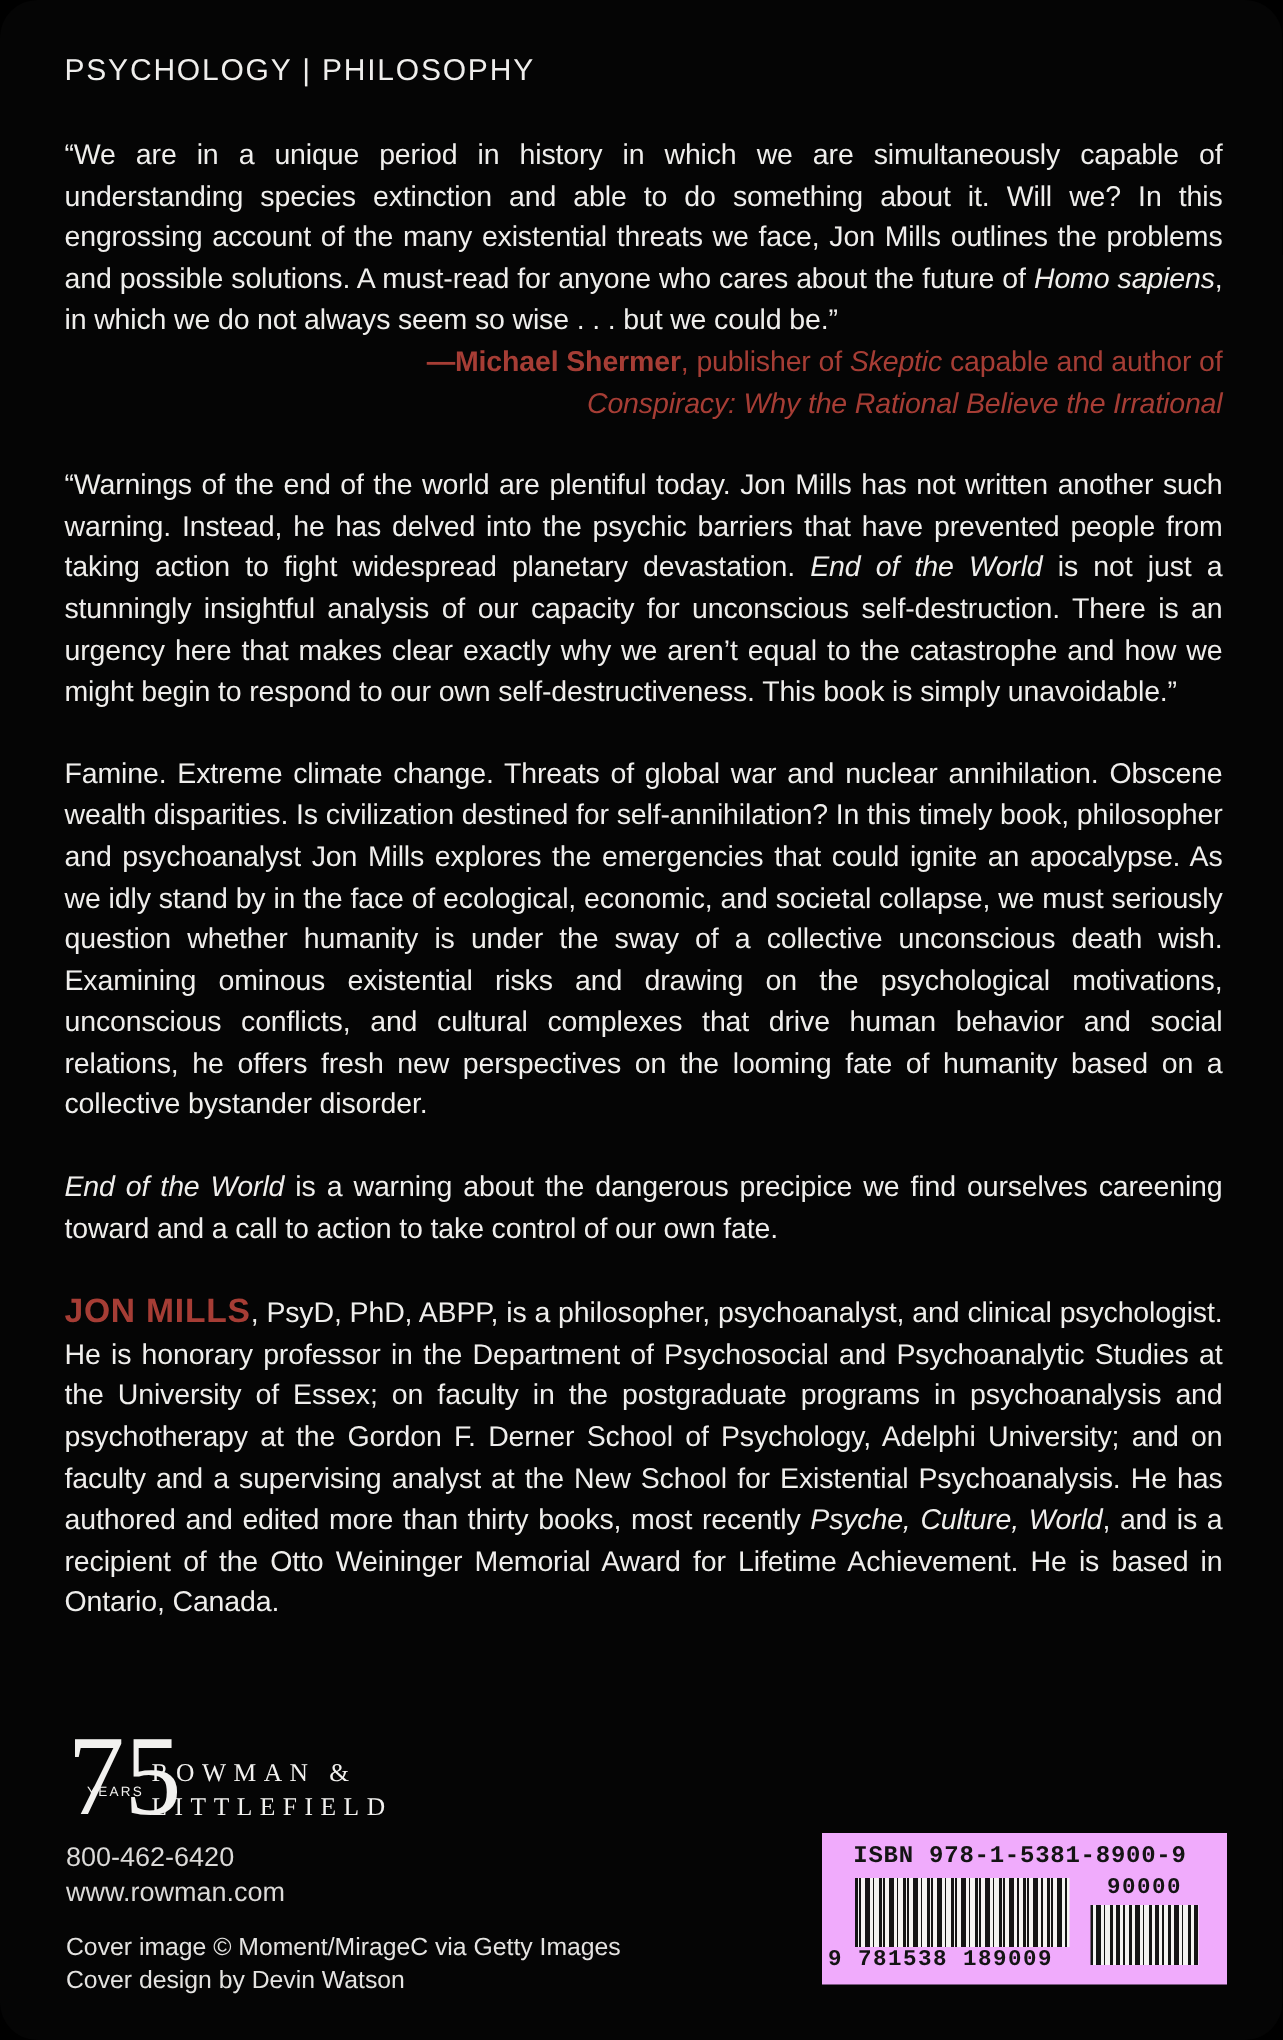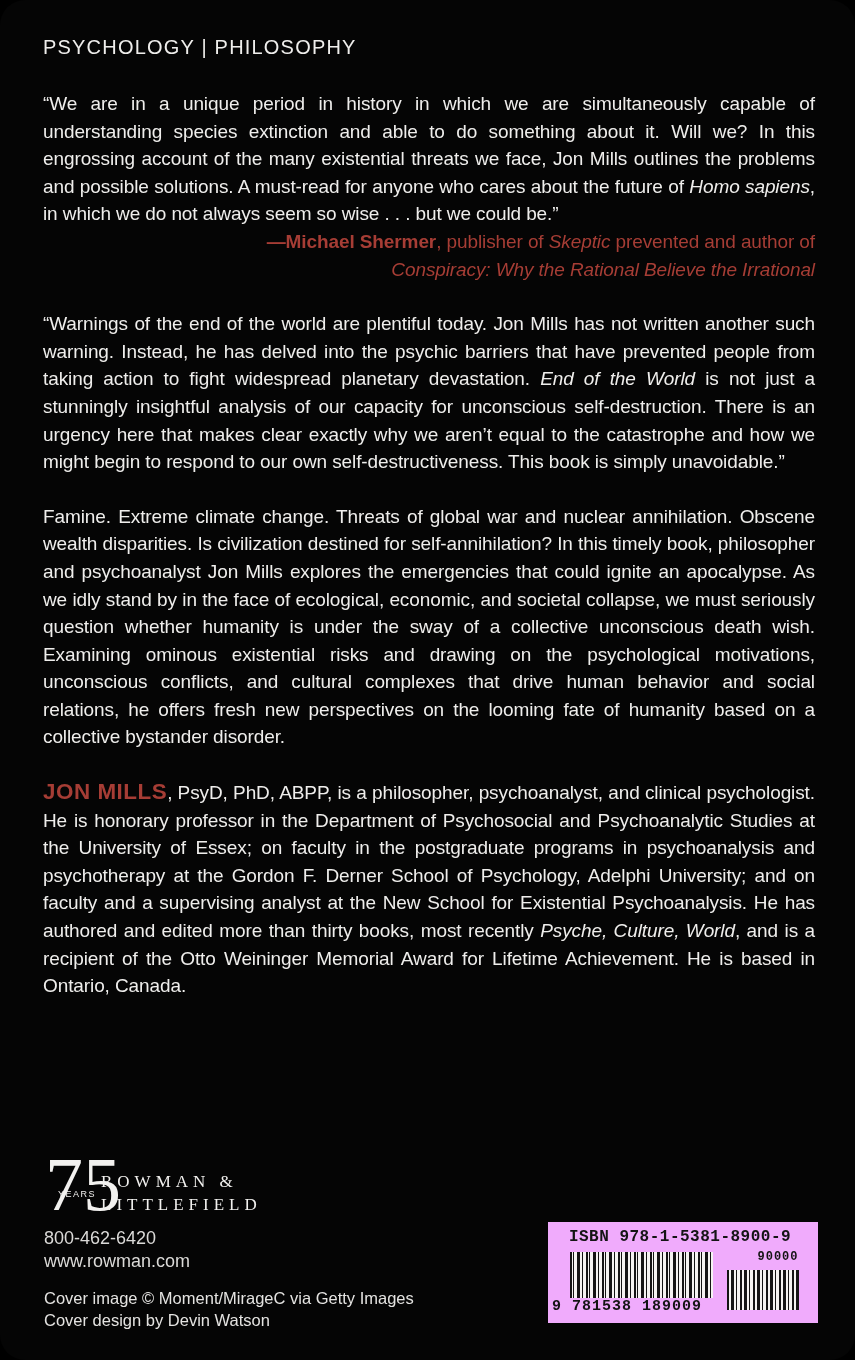--- a/index.html
+++ b/index.html
@@ -83,23 +83,23 @@
       #141414 3px 4px,#f4f3f1 4px 7px,
       #141414 7px 10px,#f4f3f1 10px 12px,
       #141414 12px 13px,#f4f3f1 13px 16px);
   }
   .main-digits{
     position:absolute;left:4px;top:76px;width:172px;
     font-family:"Liberation Mono",monospace;
     font-size:15px;font-weight:bold;letter-spacing:1px;white-space:nowrap;
   }
   .supp-label{
-    position:absolute;left:196px;top:28px;width:68px;text-align:center;
+    position:absolute;left:181px;top:28px;width:68px;text-align:center;
     font-family:"Liberation Mono",monospace;
-    font-size:12px;font-weight:bold;letter-spacing:1px;
+    font-size:15px;font-weight:bold;letter-spacing:1px;
   }
   .supp-bars{
     position:absolute;left:179px;top:48px;width:72px;height:40px;
     background:repeating-linear-gradient(90deg,
       #141414 0 2px,#f4f3f1 2px 4px,
       #141414 4px 7px,#f4f3f1 7px 9px,
       #141414 9px 10px,#f4f3f1 10px 13px);
   }
 </style>
 </head>
@@ -107,33 +107,36 @@
 
 <div class="cover">
 
   <div class="category">PSYCHOLOGY | PHILOSOPHY</div>
 
   <div class="content">
 
     <div class="block">
       <p class="para"><span>“We are in a unique period in history in which we are simultaneously capable of understanding species extinction and able to do something about it. Will we? In this engrossing account of the many existential threats we face, Jon Mills outlines the problems and possible solutions. A must-read for anyone who cares about the future of </span><span class="seg-italic">Homo sapiens</span><span>, in which we do not always seem so wise . . . but we could be.”</span></p>
       <div class="attr">
-        <div><span class="seg-bold">—Michael Shermer</span><span>, publisher of </span><span class="seg-italic">Skeptic</span><span> prevented and author of</span></div>
+        <div><span class="seg-bold">—Michael Shermer</span><span>, publisher of </span><span class="seg-italic">Skeptic</span><span> capable and author of</span></div>
         <div><span class="seg-italic">Conspiracy: Why the Rational Believe the Irrational</span></div>
       </div>
     </div>
 
     <div class="block quote2wrap">
       <p class="para"><span>“Warnings of the end of the world are plentiful today. Jon Mills has not written another such warning. Instead, he has delved into the psychic barriers that have prevented people from taking action to fight widespread planetary devastation. </span><span class="seg-italic">End of the World</span><span> is not just a stunningly insightful analysis of our capacity for unconscious self-destruction. There is an urgency here that makes clear exactly why we aren’t equal to the catastrophe and how we might begin to respond to our own self-destructiveness. This book is simply unavoidable.”</span></p>
     </div>
 
     <div class="block">
       <p class="para"><span>Famine. Extreme climate change. Threats of global war and nuclear annihilation. Obscene wealth disparities. Is civilization destined for self-annihilation? In this timely book, philosopher and psychoanalyst Jon Mills explores the emergencies that could ignite an apocalypse. As we idly stand by in the face of ecological, economic, and societal collapse, we must seriously question whether humanity is under the sway of a collective unconscious death wish. Examining ominous existential risks and drawing on the psychological motivations, unconscious conflicts, and cultural complexes that drive human behavior and social relations, he offers fresh new perspectives on the looming fate of humanity based on a collective bystander disorder.</span></p>
     </div>
 
+    <div class="block">
+      <p class="para"><span class="seg-italic">End of the World</span><span> is a warning about the dangerous precipice we find ourselves careening toward and a call to action to take control of our own fate.</span></p>
+    </div>
 
     <div class="block">
       <p class="para"><span class="seg-boldred">JON MILLS</span><span>, PsyD, PhD, ABPP, is a philosopher, psychoanalyst, and clinical psychologist. He is honorary professor in the Department of Psychosocial and Psychoanalytic Studies at the University of Essex; on faculty in the postgraduate programs in psychoanalysis and psychotherapy at the Gordon F. Derner School of Psychology, Adelphi University; and on faculty and a supervising analyst at the New School for Existential Psychoanalysis. He has authored and edited more than thirty books, most recently </span><span class="seg-italic">Psyche, Culture, World</span><span>, and is a recipient of the Otto Weininger Memorial Award for Lifetime Achievement. He is based in Ontario, Canada.</span></p>
     </div>
 
   </div>
 
   <div class="logo">
     <div class="logo-75">75</div>
     <div class="logo-years">YEARS</div>

